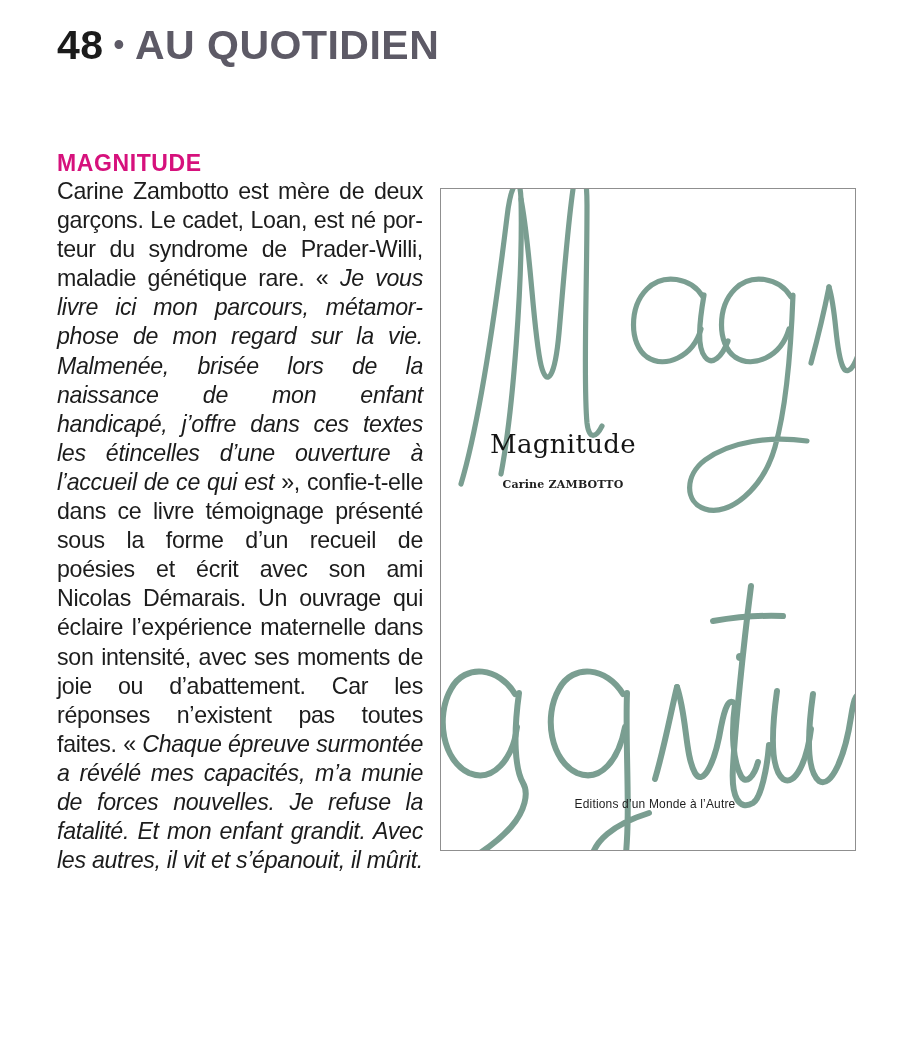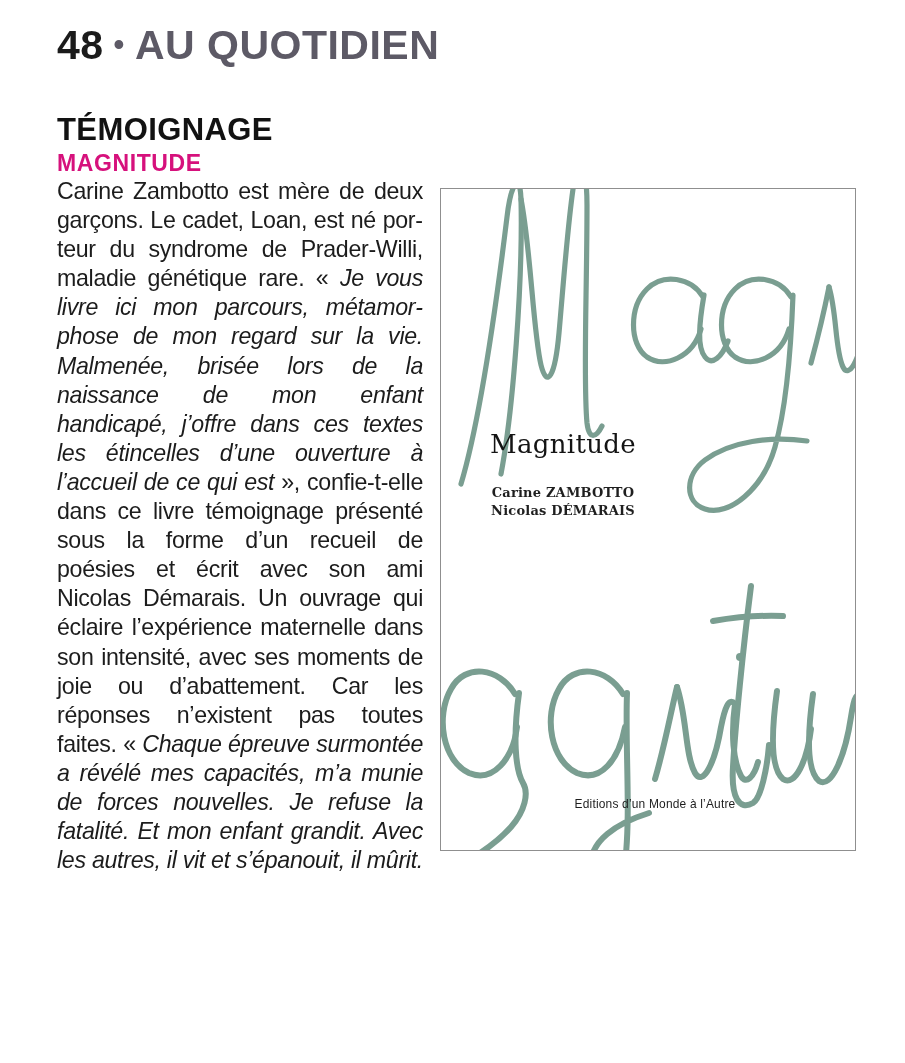--- a/index.html
+++ b/index.html
@@ -27,37 +27,36 @@
 
   .footer { position:absolute; left:57px; top:999px; font-size:19.5px; font-weight:700;
             color:#8b8b8b; letter-spacing:0.4px;margin-top:48px; }
 
   .cover { position:absolute; left:440px; top:188px; width:416px; height:663px;
            box-sizing:border-box; border:1px solid #8f8f8f; background:#fff; overflow:hidden; }
   .cover svg { position:absolute; left:0; top:0; }
   .cover .title-block { position:absolute; left:12px; top:240px; width:220px; text-align:center; }
   .cover .book-title { font-family:"DejaVu Serif", "Liberation Serif", serif;
                        font-size:26px; color:#141414; letter-spacing:0.3px; }
-  .cover .authors { position:absolute; left:12px; top:295px; width:220px; text-align:center;
-                    font-family:"DejaVu Serif", "Liberation Serif", serif; font-size:13px;
+  .cover .authors { position:absolute; left:12px; top:287px; width:220px; text-align:center;
+                    font-family:"DejaVu Serif", "Liberation Serif", serif; font-size:11px;
                     font-weight:700; line-height:18px; color:#1f1f1f; letter-spacing:0.2px; }
   .cover .publisher { position:absolute; left:88px; top:607px; width:252px; text-align:center;
                       font-size:13px; color:#1e1e1e; transform:scaleX(0.92); letter-spacing:0.2px; }
   .sr { position:absolute; width:1px; height:1px; overflow:hidden; clip-path:inset(50%); white-space:nowrap; }
 </style>
 </head>
 <body>
 
 <div class="page">
 
   <div class="masthead">
     <span class="num">48</span><span class="dot">•</span><span class="section">AU QUOTIDIEN</span>
   </div>
 
-  <h1 class="kicker" style="margin:0;">TÉMOIGNAGE</h1>
   <h2 class="subtitle" style="margin:0;">MAGNITUDE</h2>
 
   <p class="article" style="margin:0;"><span>Carine Zambotto est mère de deux garçons. Le cadet, Loan, est né por­teur du syndrome de Prader-Willi, maladie génétique rare. « </span><span class="q">Je vous livre ici mon parcours, métamor­phose de mon regard sur la vie. Mal­menée, brisée lors de la naissance de mon enfant handicapé, j’offre dans ces textes les étincelles d’une ouverture à l’accueil de ce qui est</span><span> », confie-t-elle dans ce livre témoi­gnage présenté sous la forme d’un recueil de poésies et écrit avec son ami Nicolas Démarais. Un ouvrage qui éclaire l’expérience mater­nelle dans son intensité, avec ses moments de joie ou d’abattement. Car les réponses n’existent pas toutes faites. « </span><span class="q">Chaque épreuve sur­montée a révélé mes capacités, m’a munie de forces nouvelles. Je refuse la fatalité. Et mon enfant grandit. Avec les autres, il vit et s’épanouit, il mûrit. Avec lui, je repousse les limites</span><span> », écrivent les auteurs. Un récit à quatre mains émouvant.</span></p>
 
   <p class="credit" style="margin:0;">De Carine Zambotto et Nicolas Démarais, éditions D’un monde à l’autre, 112 pages, 19 €</p>
 
   <div class="footer"># 162 - MAI/JUIN 2023</div>
 
   <div class="cover">
     <span class="sr">Magn</span>
@@ -98,18 +97,17 @@
         <path d="M 372 505 C 366 548 366 582 378 592 C 390 600 404 568 410 528 C 413 508 416 500 422 512"></path>
       </g>
       <circle cx="299" cy="468" r="4" fill="#7a9e91"></circle>
     </svg>
 
     <div class="title-block">
       <div class="book-title">Magnitude</div>
     </div>
     <div class="authors">
       <div>Carine ZAMBOTTO</div>
-      <div>Nicolas DÉMARAIS</div>
     </div>
     <div class="publisher">Editions d’un Monde à l’Autre</div>
   </div>
 
 </div>
 
 </body></html>

